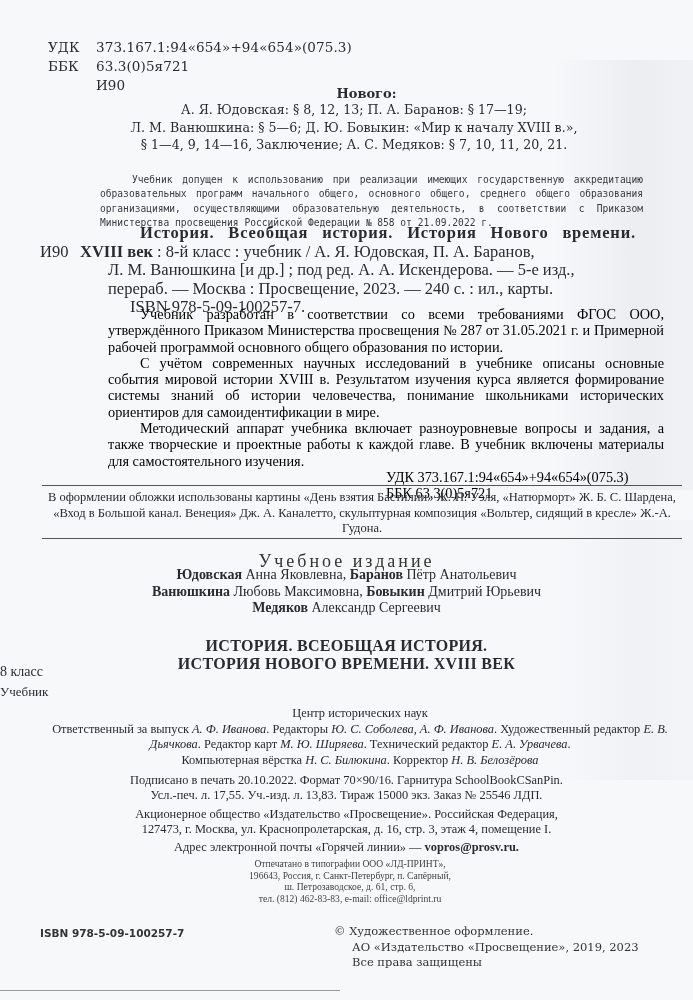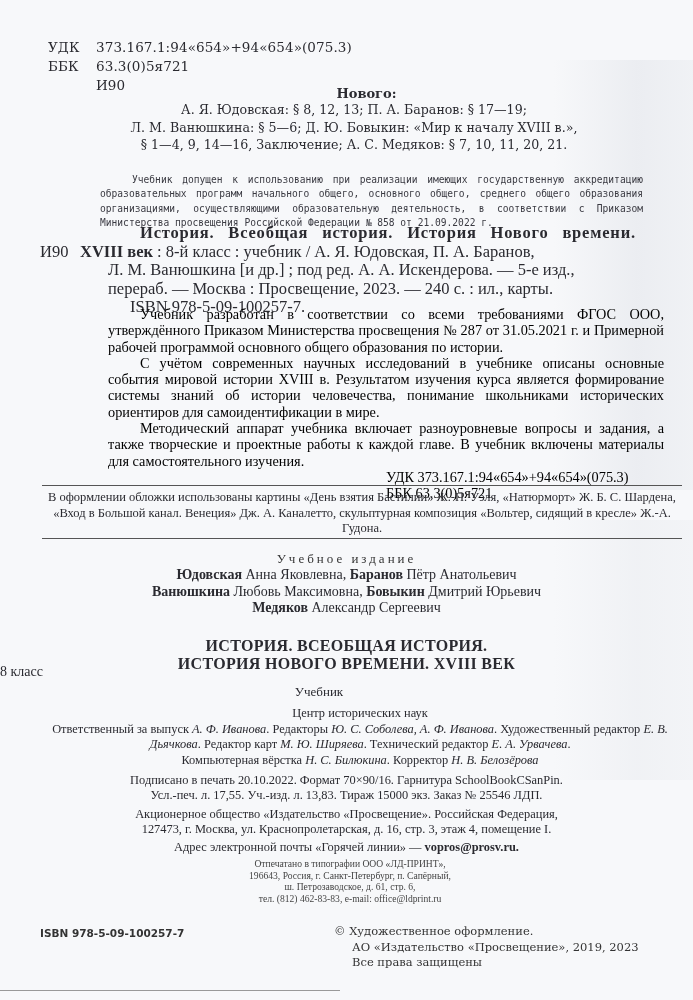--- a/index.html
+++ b/index.html
@@ -109,21 +109,21 @@
       font-family: "Liberation Serif", serif;
       font-size: 12.5px;
       line-height: 15.5px;
       white-space: normal;
     }
 
     .edition {
       left: 0; width: 693px; top: 551px;
       text-align: center;
       font-family: "Liberation Serif", serif;
-      font-size: 13px;
+      font-size: 18px;
       letter-spacing: 3px;
       color: #333;
     }
     .names {
       left: 0; width: 693px; top: 567px;
       text-align: center;
       font-family: "Liberation Serif", serif;
       font-size: 14px;
       line-height: 16.5px;
     }
@@ -139,21 +139,20 @@
       letter-spacing: 0.3px;
       margin-top: 11px;
     }
     .grade {
       left: 0; width: 693px; top: 664px;
       font-family: "Liberation Serif", serif;
       font-size: 14px;
     }
     .kind {
       left: 0; width: 638px; top: 684px;
-      text-align: center;
       font-family: "Liberation Serif", serif;
       font-size: 13px;
     }
 
     .credits {
       left: 30px; width: 660px; top: 706px;
       text-align: center;
       font-family: "Liberation Serif", serif;
       font-size: 12.4px;
       line-height: 15.6px;

